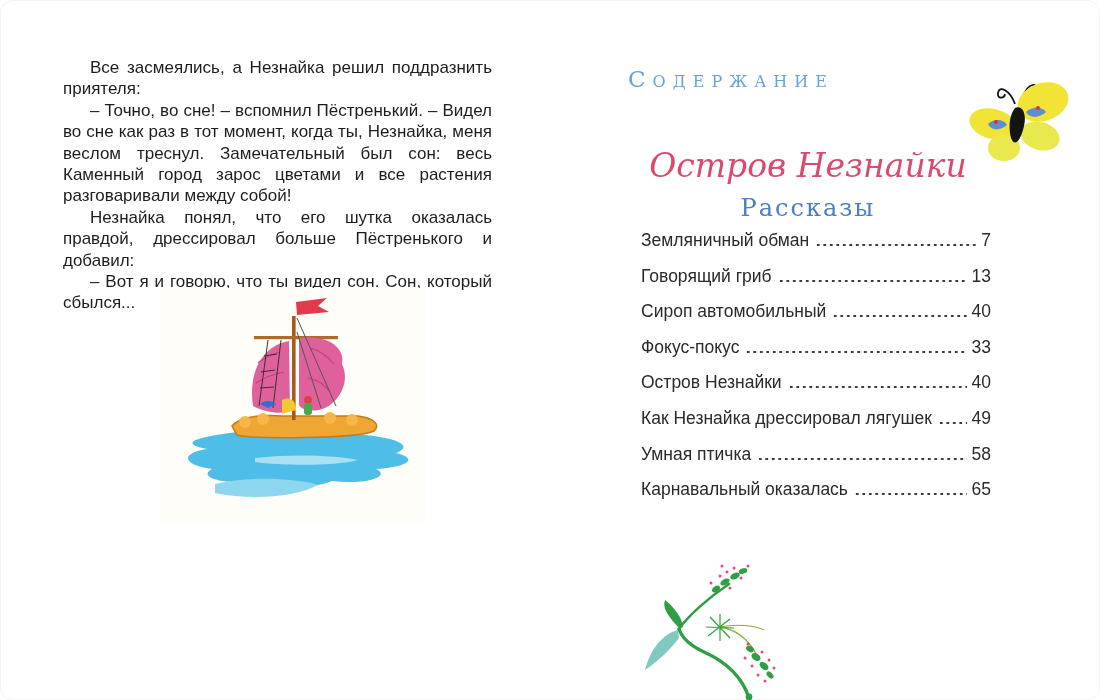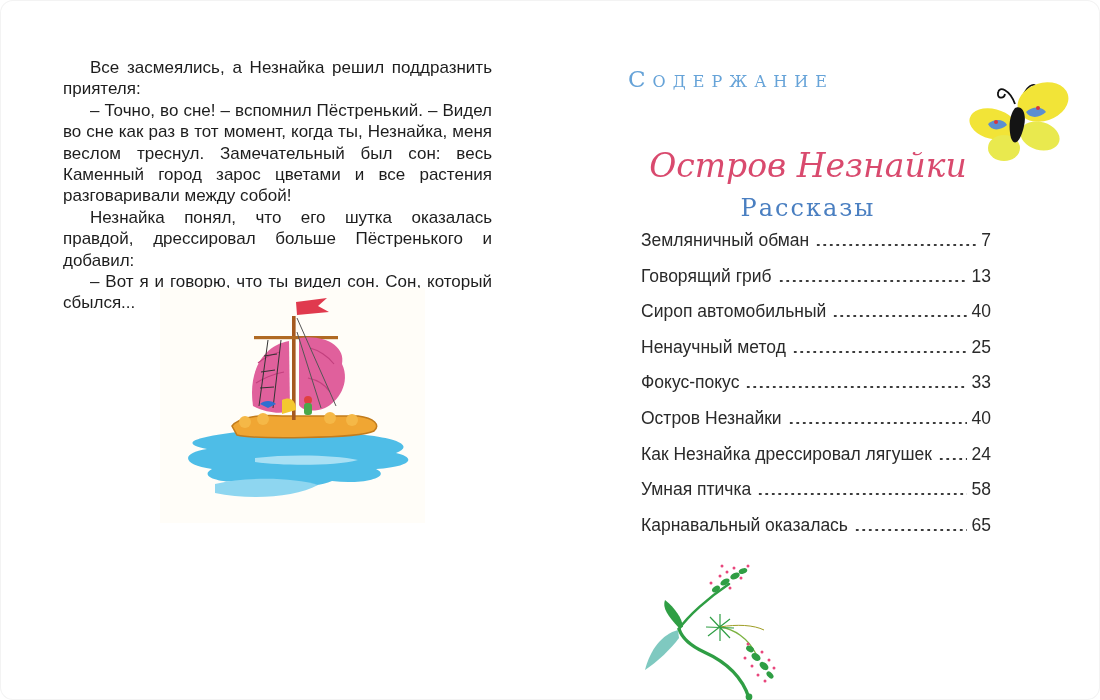--- a/index.html
+++ b/index.html
@@ -159,38 +159,33 @@
       <span class="toc-label">Говорящий гриб</span>
       <span class="toc-leader"></span>
       <span class="toc-page">13</span>
     </div>
     <div class="toc-row">
       <span class="toc-label">Сироп автомобильный</span>
       <span class="toc-leader"></span>
       <span class="toc-page">40</span>
     </div>
     <div class="toc-row">
-      <span class="toc-label">Ненаучный метод</span>
-      <span class="toc-leader"></span>
-      <span class="toc-page">25</span>
-    </div>
-    <div class="toc-row">
       <span class="toc-label">Фокус-покус</span>
       <span class="toc-leader"></span>
       <span class="toc-page">33</span>
     </div>
     <div class="toc-row">
       <span class="toc-label">Остров Незнайки</span>
       <span class="toc-leader"></span>
       <span class="toc-page">40</span>
     </div>
     <div class="toc-row">
       <span class="toc-label">Как Незнайка дрессировал лягушек</span>
       <span class="toc-leader"></span>
-      <span class="toc-page">24</span>
+      <span class="toc-page">49</span>
     </div>
     <div class="toc-row">
       <span class="toc-label">Умная птичка</span>
       <span class="toc-leader"></span>
       <span class="toc-page">58</span>
     </div>
     <div class="toc-row">
       <span class="toc-label">Карнавальный оказалась</span>
       <span class="toc-leader"></span>
       <span class="toc-page">65</span>

